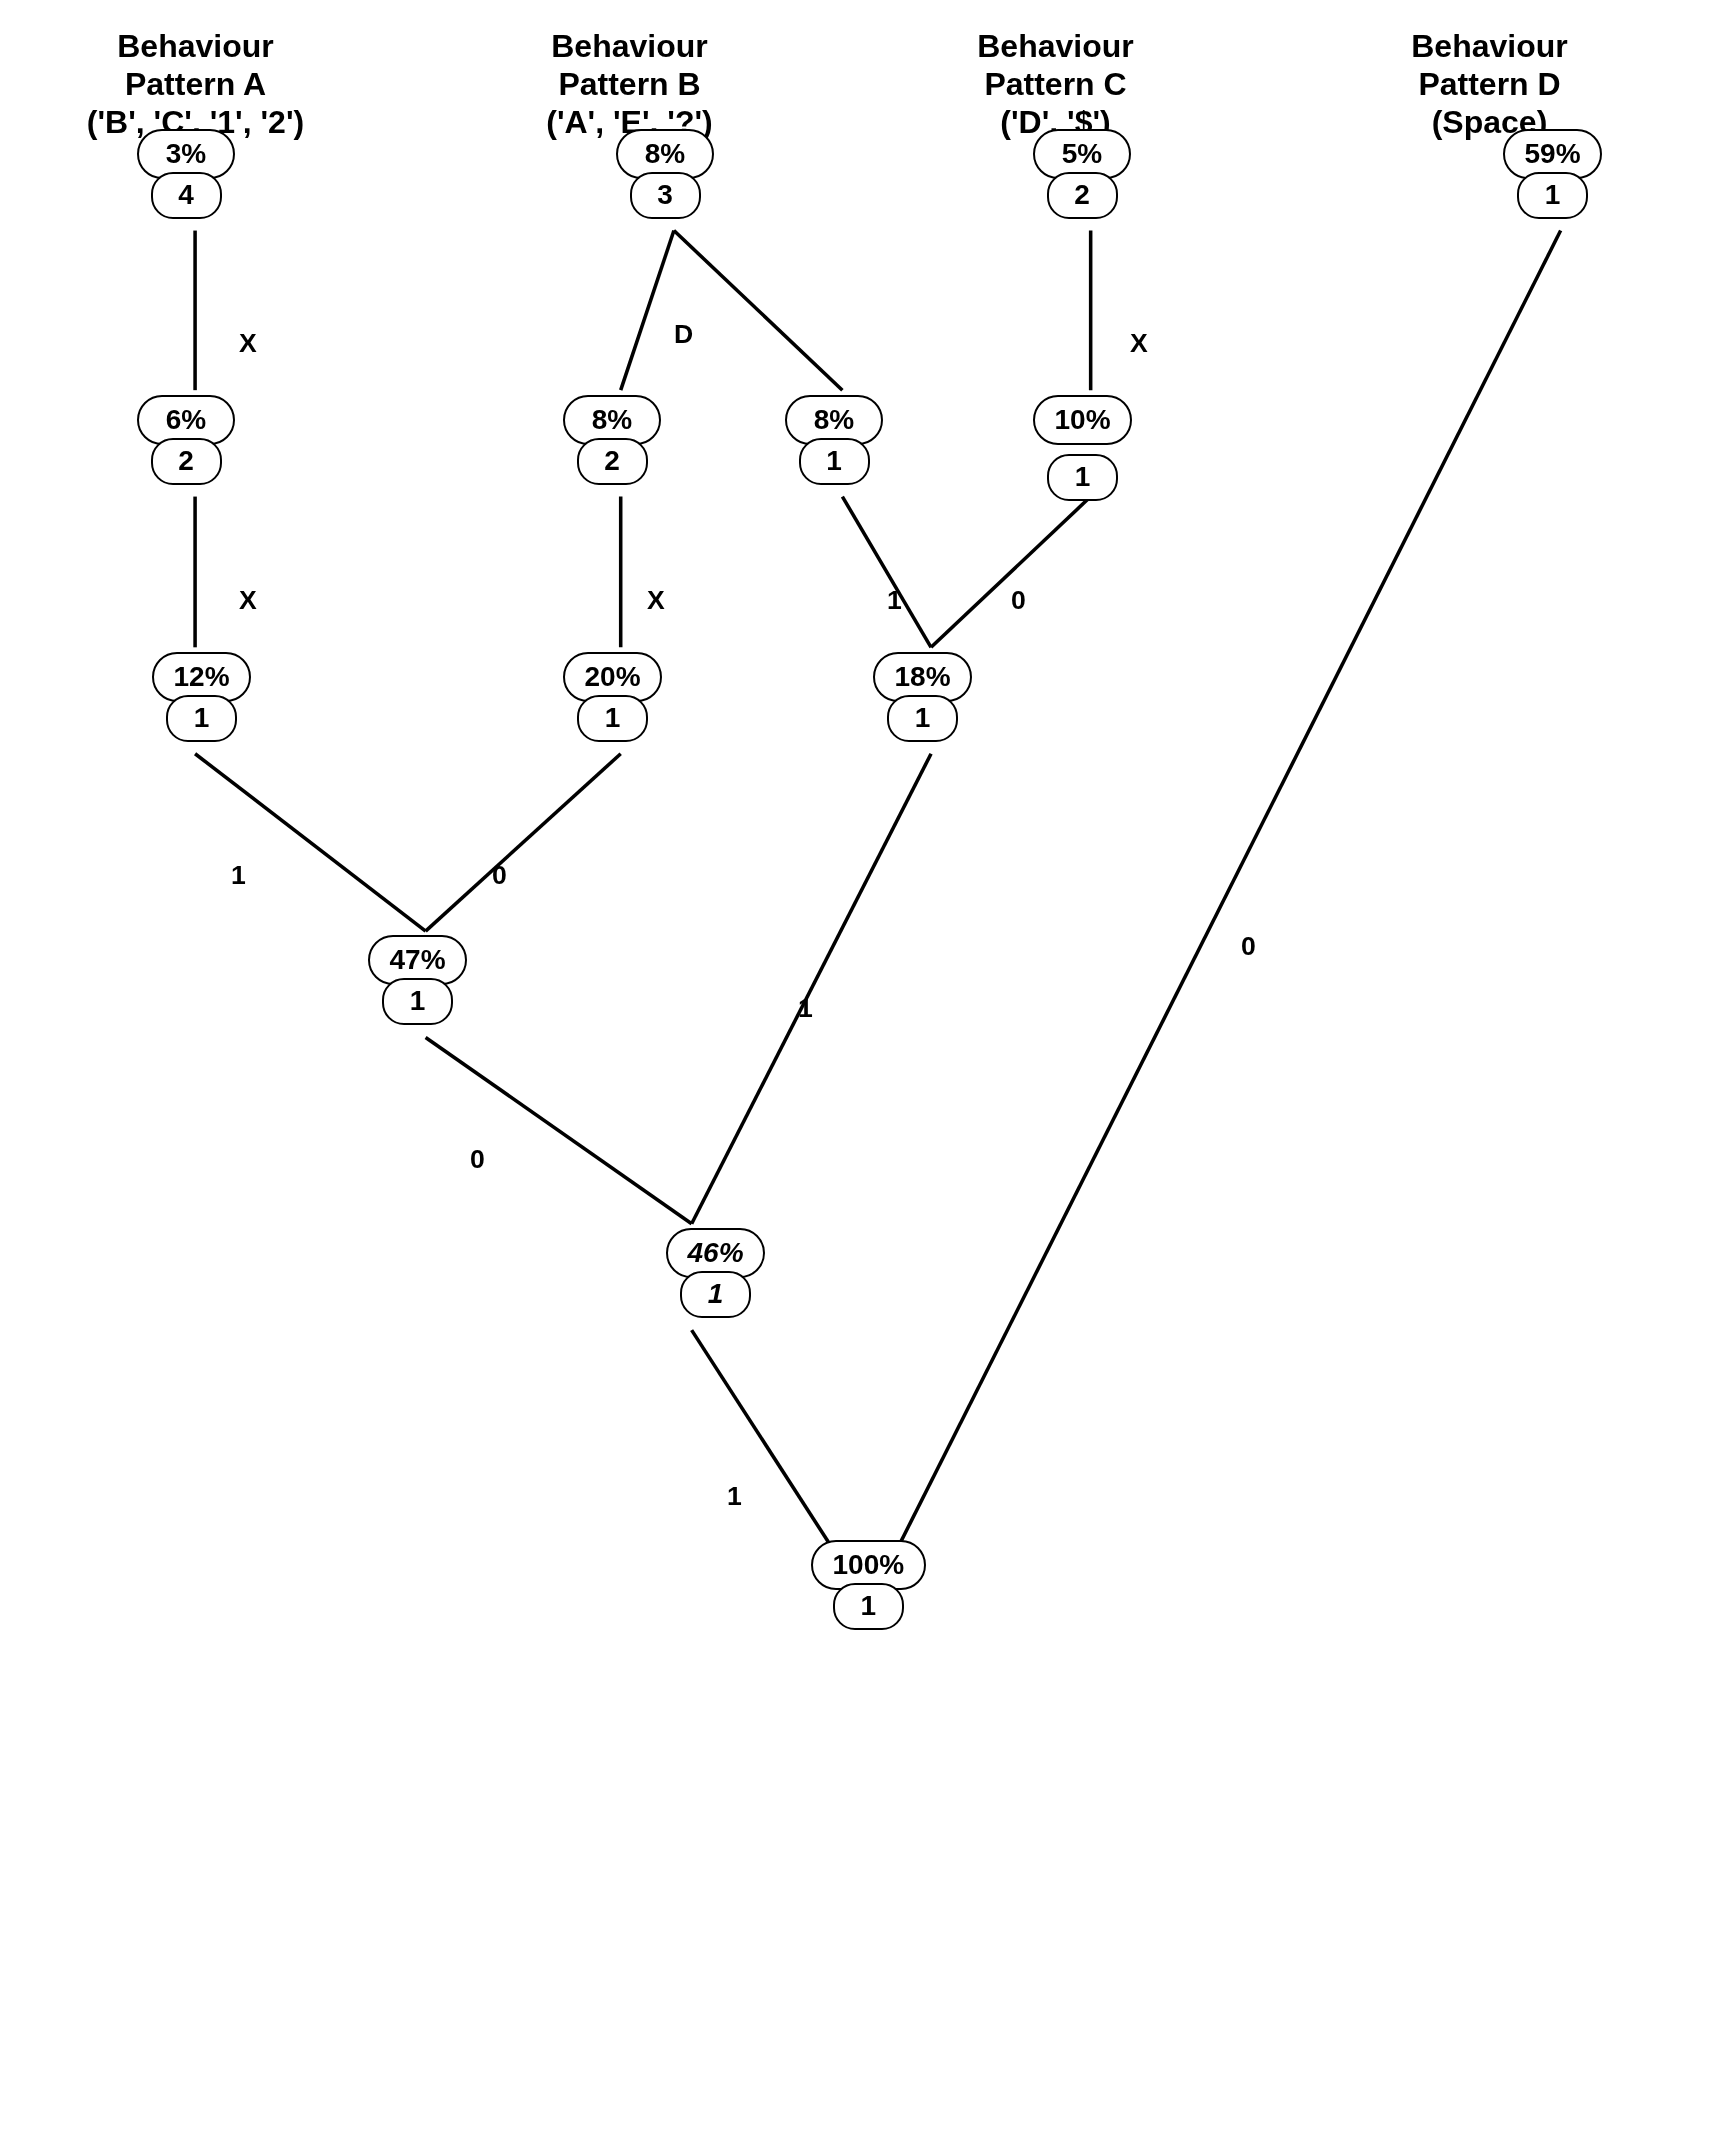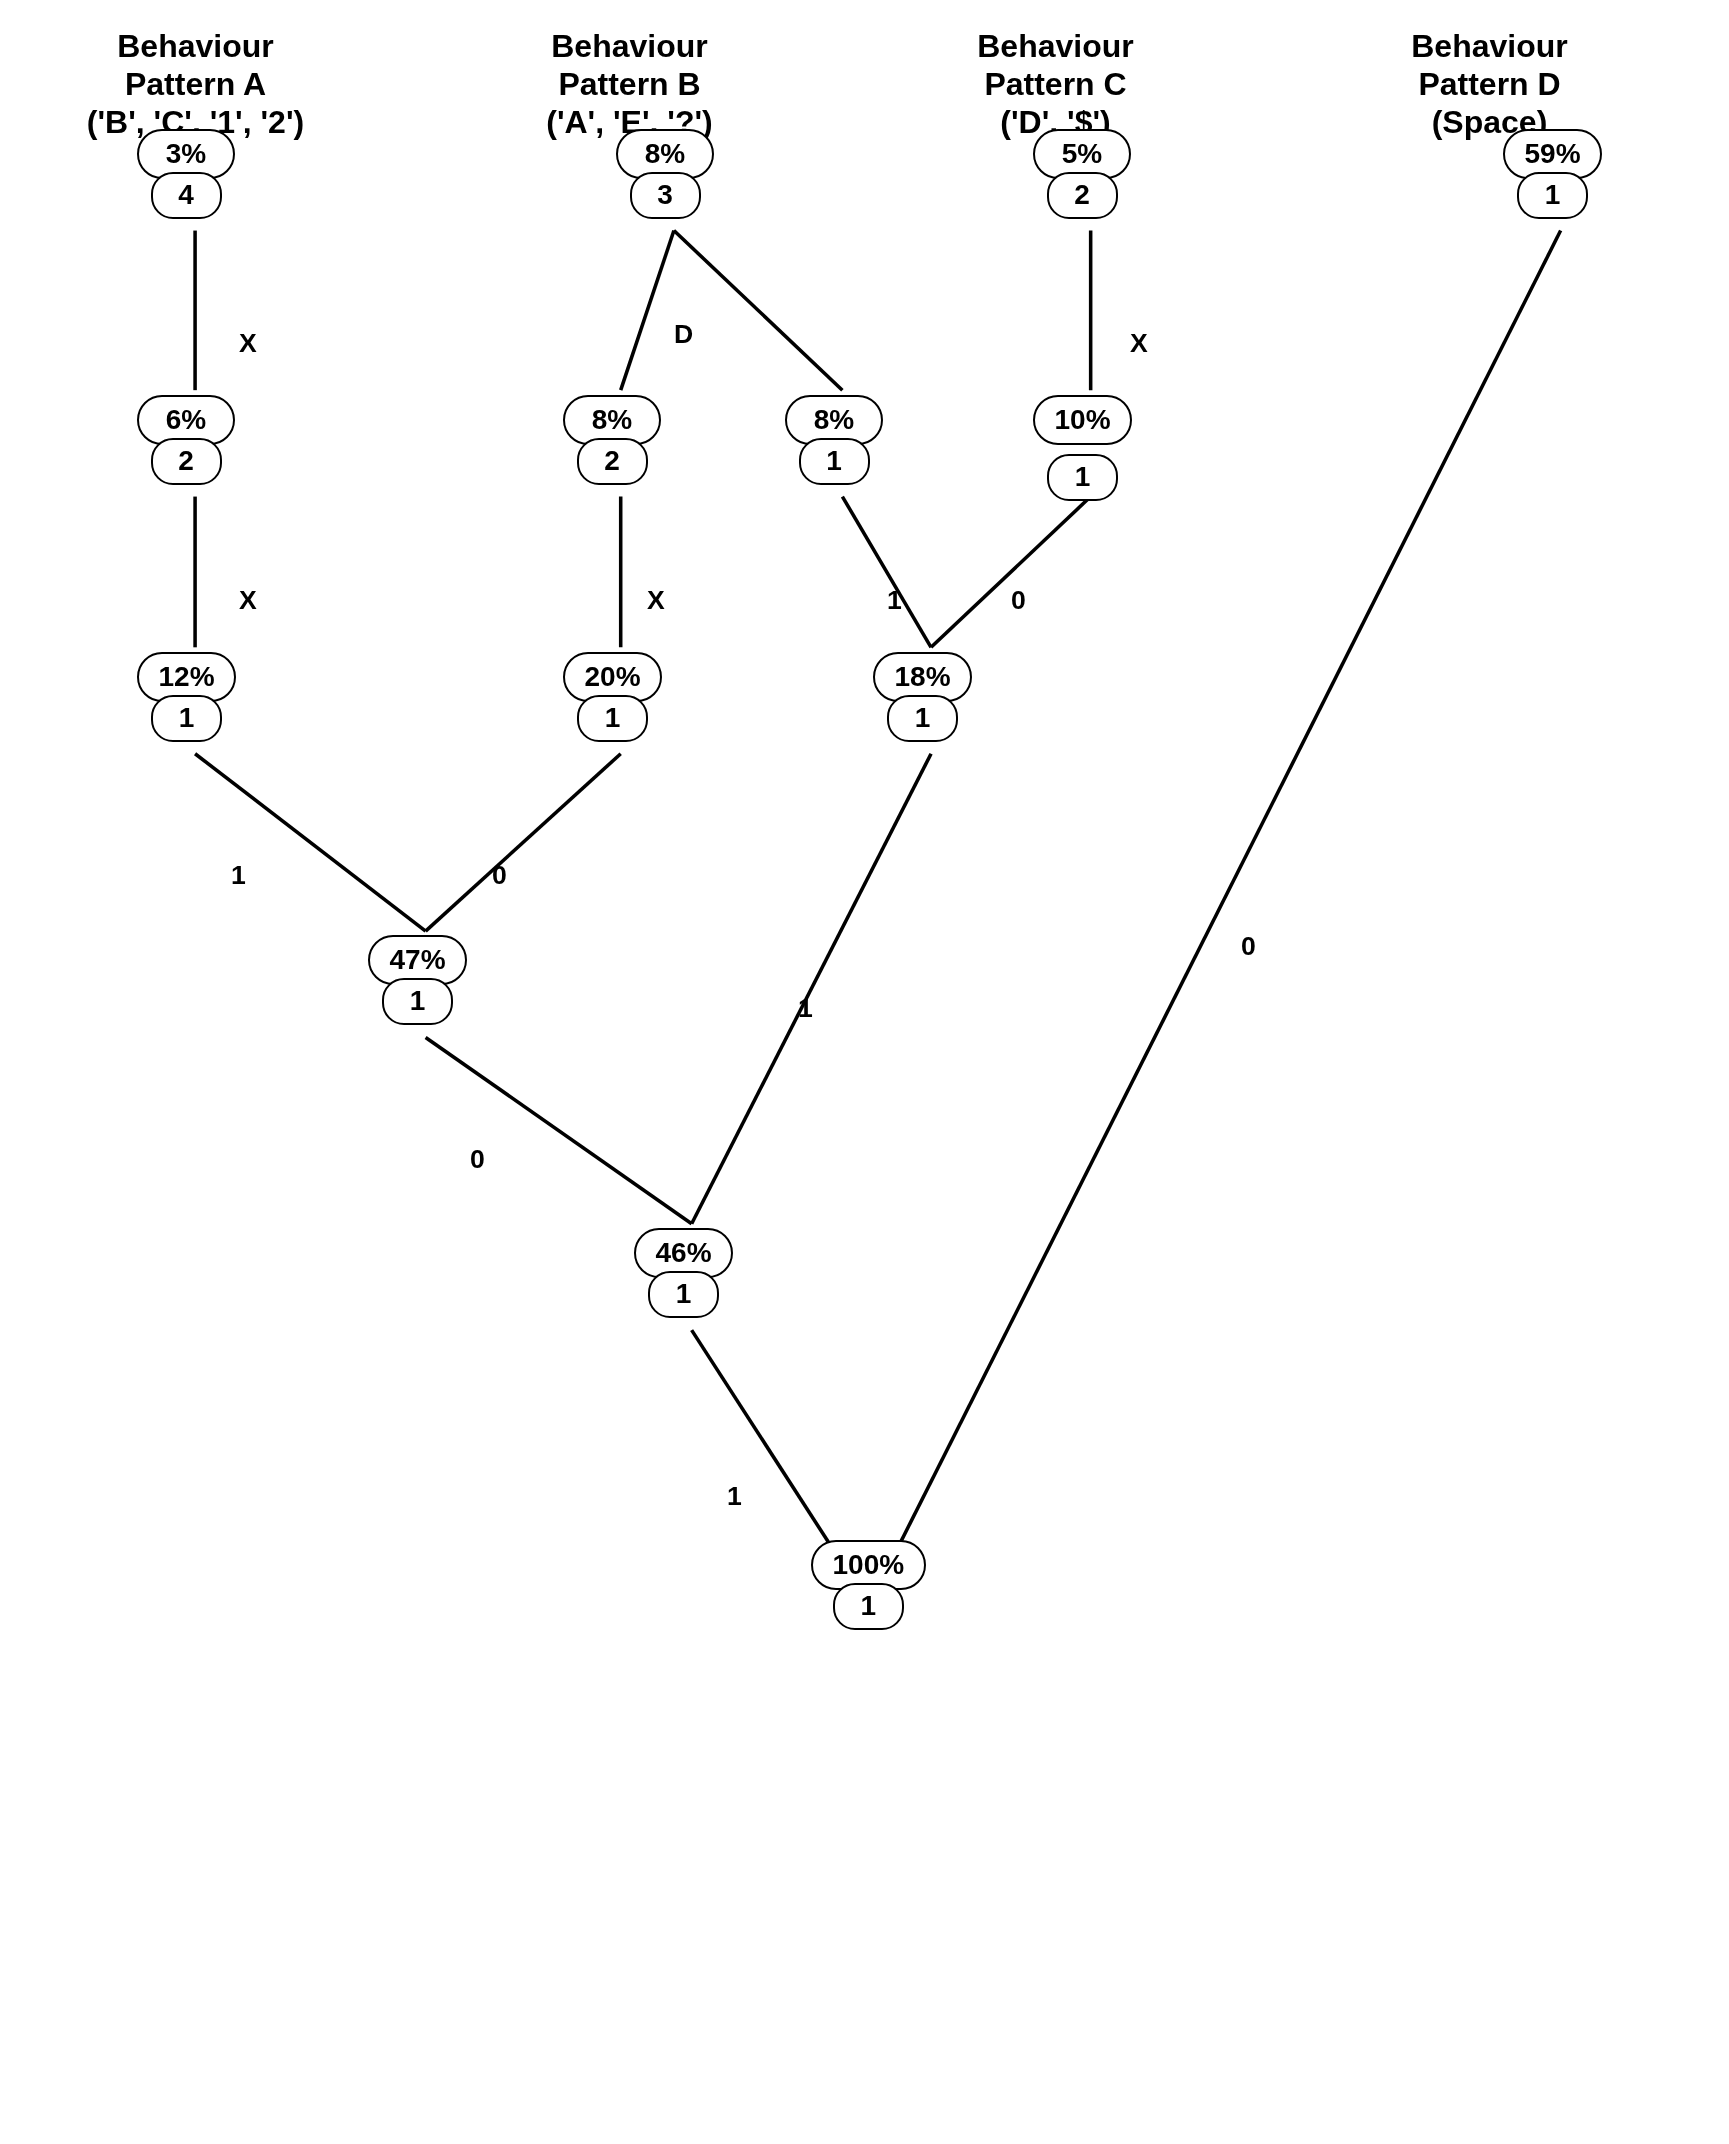--- a/index.html
+++ b/index.html
@@ -129,37 +129,37 @@
       <div class="node-count">2</div>
     </div>
     <div class="node" style="left: 785px; top: 395px;">
       <div class="node-percent">8%</div>
       <div class="node-count">1</div>
     </div>
     <div class="node" style="left: 1033px; top: 395px; gap: 16px;">
       <div class="node-percent">10%</div>
       <div class="node-count">1</div>
     </div>
-    <div class="node" style="left: 137px; top: 652px; justify-content: flex-end;">
+    <div class="node" style="left: 152px; top: 652px; justify-content: flex-end;">
       <div class="node-percent">12%</div>
       <div class="node-count">1</div>
     </div>
     <div class="node" style="left: 563px; top: 652px;">
       <div class="node-percent">20%</div>
       <div class="node-count">1</div>
     </div>
     <div class="node" style="left: 873px; top: 652px; align-items: center;">
       <div class="node-percent">18%</div>
       <div class="node-count">1</div>
     </div>
     <div class="node" style="left: 368px; top: 935px;">
       <div class="node-percent">47%</div>
       <div class="node-count">1</div>
     </div>
-    <div class="node" style="left: 634px; top: 1228px;">
+    <div class="node" style="left: 666px; top: 1228px; font-style: italic;">
       <div class="node-percent">46%</div>
       <div class="node-count">1</div>
     </div>
     <div class="node" style="left: 811px; top: 1540px;">
       <div class="node-percent">100%</div>
       <div class="node-count">1</div>
     </div>
     <div class="edge-label" style="left: 239px; top: 328px;">X</div>
     <div class="edge-label" style="left: 239px; top: 585px;">X</div>
     <div class="edge-label" style="left: 231px; top: 860px;">1</div>

